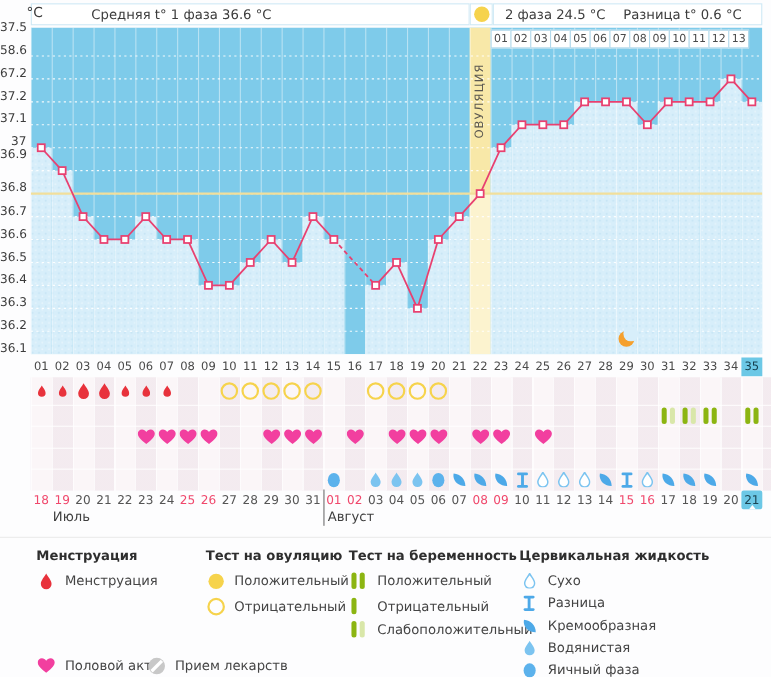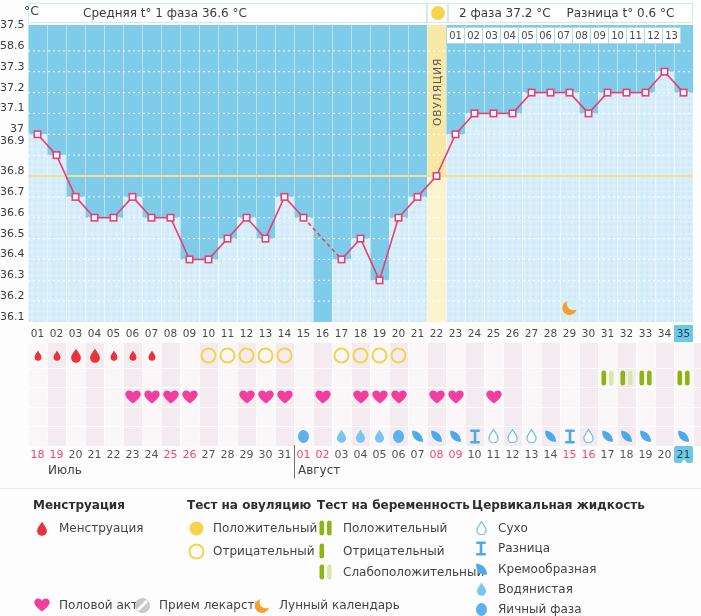--- a/index.html
+++ b/index.html
@@ -47,29 +47,29 @@
 <body>
 
 <div class="page">
   <div class="hdr hdr1">
     <span>Средняя t° 1 фаза 36.6 °C</span>
   </div>
   <div class="hdr hdrC">
     <span class="ovCircle"></span>
   </div>
   <div class="hdr hdr2">
-    <span>2 фаза 37.2 °C</span>
+    <span>2 фаза 24.5 °C</span>
     <span>Разница t° 0.6 °C</span>
   </div>
   <div class="unitLabel">°C</div>
 
   <div id="yaxis">
       <div class="ytick" style="top:18px">37.5</div>
       <div class="ytick" style="top:38.857142857143174px">58.6</div>
-      <div class="ytick" style="top:59.71428571428635px">37.3</div>
+      <div class="ytick" style="top:59.71428571428635px">67.2</div>
       <div class="ytick" style="top:80.57142857142804px">37.2</div>
       <div class="ytick" style="top:101.42857142857122px">37.1</div>
       <div class="ytick" style="top:122.28571428571439px">37</div>
       <div class="ytick" style="top:134px">36.9</div>
       <div class="ytick" style="top:164.00000000000074px">36.8</div>
       <div class="ytick" style="top:184.85714285714243px">36.7</div>
       <div class="ytick" style="top:205.7142857142856px">36.6</div>
       <div class="ytick" style="top:226.57142857142878px">36.5</div>
       <div class="ytick" style="top:247.42857142857196px">36.4</div>
       <div class="ytick" style="top:268.28571428571513px">36.3</div>
@@ -722,23 +722,14 @@
       </div>
       <div class="litem" style="left:133px;top:107px">
         <span class="lic">
           <svg width="17" height="17">
             <circle cx="8.5" cy="8.5" r="7.5" fill="#c8c8c8"></circle>
             <line x1="3.8" y1="13.2" x2="13.2" y2="3.8" stroke="#ffffff" stroke-width="3"></line>
           </svg>
         </span>
         <span>Прием лекарств</span>
       </div>
-      <div class="litem" style="left:253px;top:107px">
-        <span class="lic">
-          <svg width="17" height="17">
-            <circle cx="8" cy="9" r="7" fill="#f5a02d"></circle>
-            <circle cx="11.8" cy="5.2" r="6.2" fill="#fdfdfe"></circle>
-          </svg>
-        </span>
-        <span>Лунный календарь</span>
-      </div>
     </div>
 </div>
 
 </body></html>

